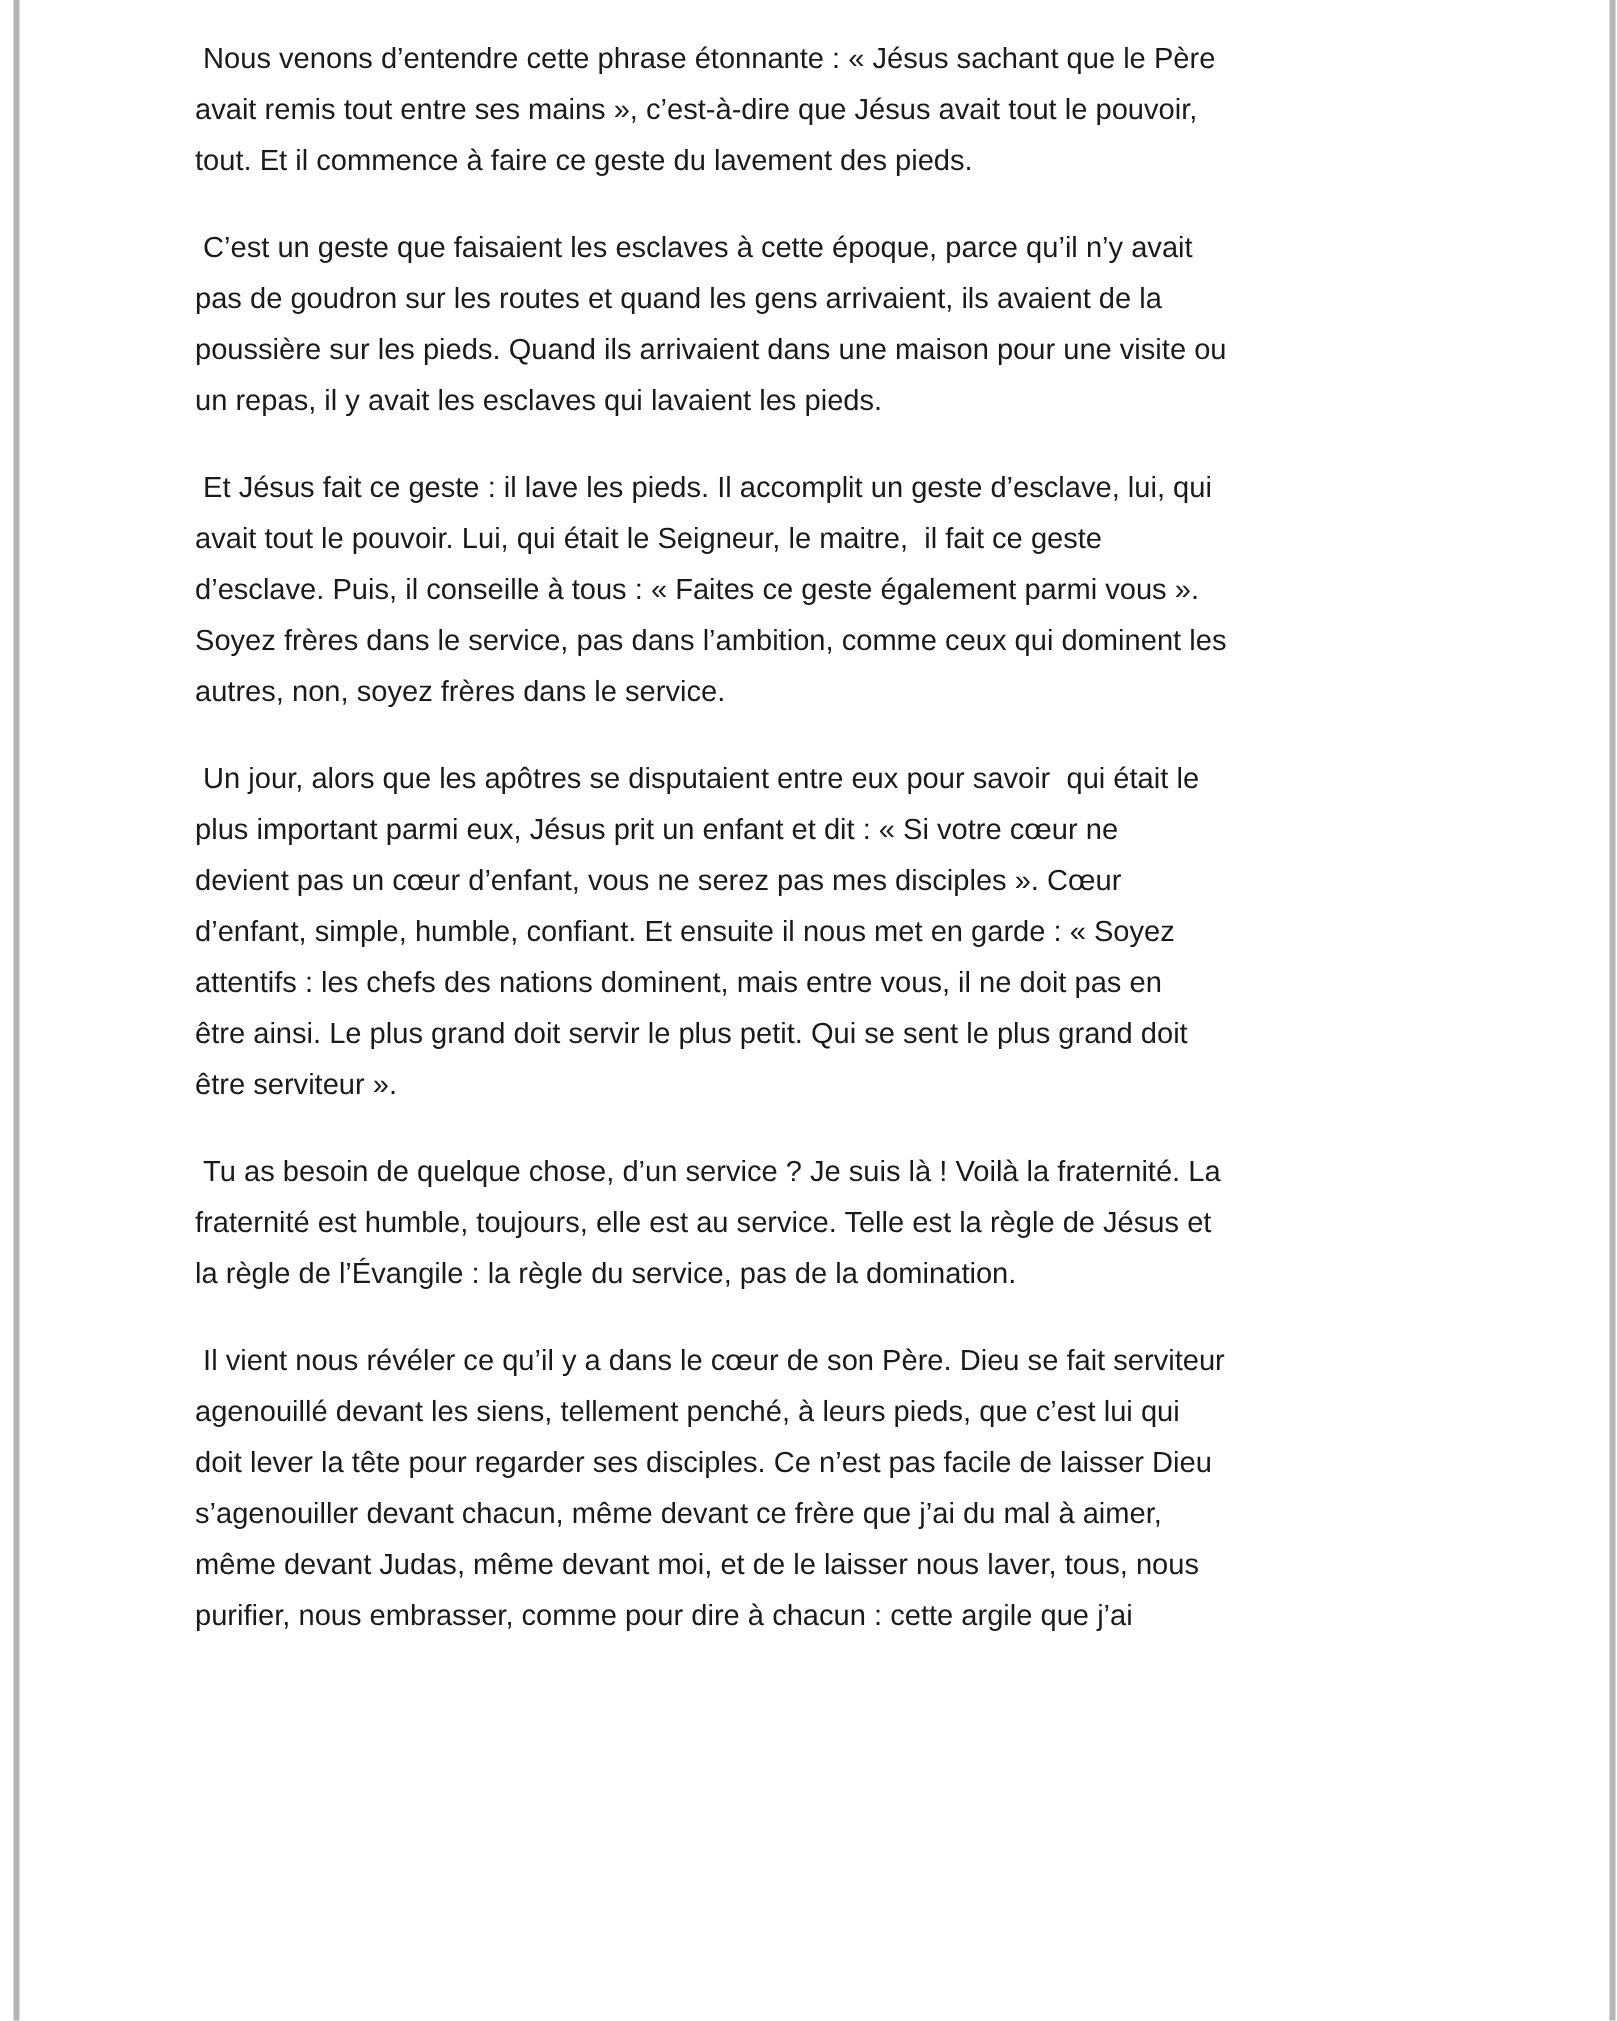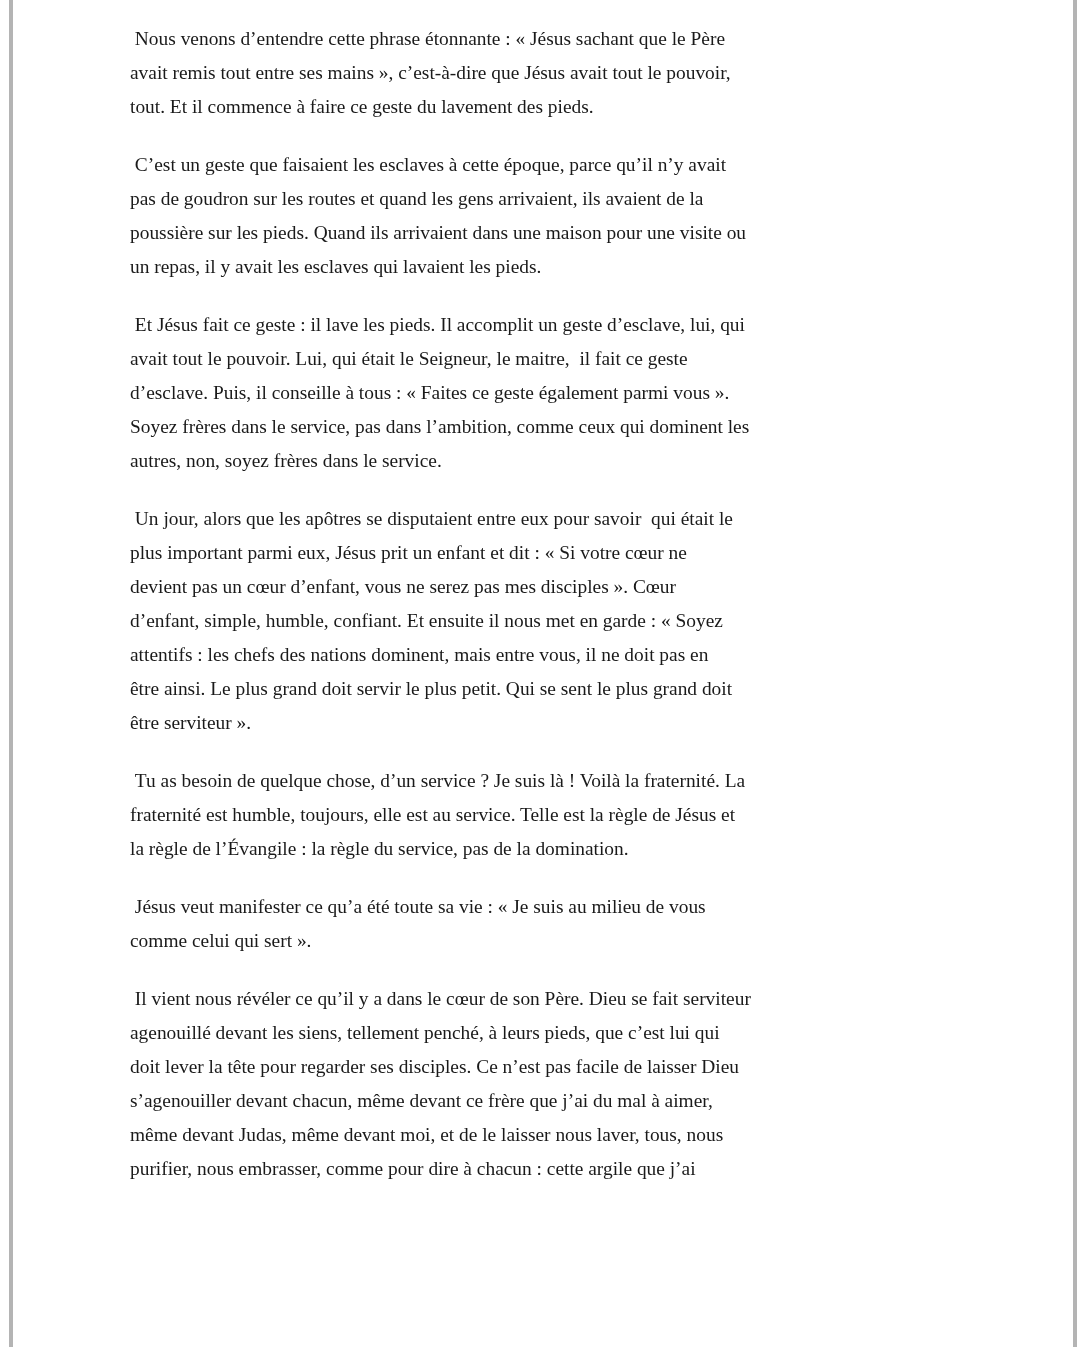--- a/index.html
+++ b/index.html
@@ -35,21 +35,20 @@
     color: #1a1a1a;
     margin: 0 0 30px 0;
   }
   .para {
     font-size: 19.4px;
     line-height: 34px;
     font-weight: 400;
     color: #1a1a1a;
     margin: 0 0 24px 0;
     white-space: pre-wrap;
-    font-family: Liberation Serif, serif;
   }
 </style>
 </head>
 <body>
 
 <div class="edge-rule left"></div>
 <div class="edge-rule right"></div>
 
 <div class="content">
   <p class="para"> Nous venons d’entendre cette phrase étonnante : « Jésus sachant que le Père
@@ -67,21 +66,19 @@
   <p class="para"> Un jour, alors que les apôtres se disputaient entre eux pour savoir  qui était le
 plus important parmi eux, Jésus prit un enfant et dit : « Si votre cœur ne
 devient pas un cœur d’enfant, vous ne serez pas mes disciples ». Cœur
 d’enfant, simple, humble, confiant. Et ensuite il nous met en garde : « Soyez
 attentifs : les chefs des nations dominent, mais entre vous, il ne doit pas en
 être ainsi. Le plus grand doit servir le plus petit. Qui se sent le plus grand doit
 être serviteur ».</p>
   <p class="para"> Tu as besoin de quelque chose, d’un service ? Je suis là ! Voilà la fraternité. La
 fraternité est humble, toujours, elle est au service. Telle est la règle de Jésus et
 la règle de l’Évangile : la règle du service, pas de la domination.</p>
-  <p class="para"> Jésus veut manifester ce qu’a été toute sa vie : « Je suis au milieu de vous
-comme celui qui sert ».</p>
   <p class="para"> Il vient nous révéler ce qu’il y a dans le cœur de son Père. Dieu se fait serviteur
 agenouillé devant les siens, tellement penché, à leurs pieds, que c’est lui qui
 doit lever la tête pour regarder ses disciples. Ce n’est pas facile de laisser Dieu
 s’agenouiller devant chacun, même devant ce frère que j’ai du mal à aimer,
 même devant Judas, même devant moi, et de le laisser nous laver, tous, nous
 purifier, nous embrasser, comme pour dire à chacun : cette argile que j’ai</p>
 </div>
 
 </body></html>

